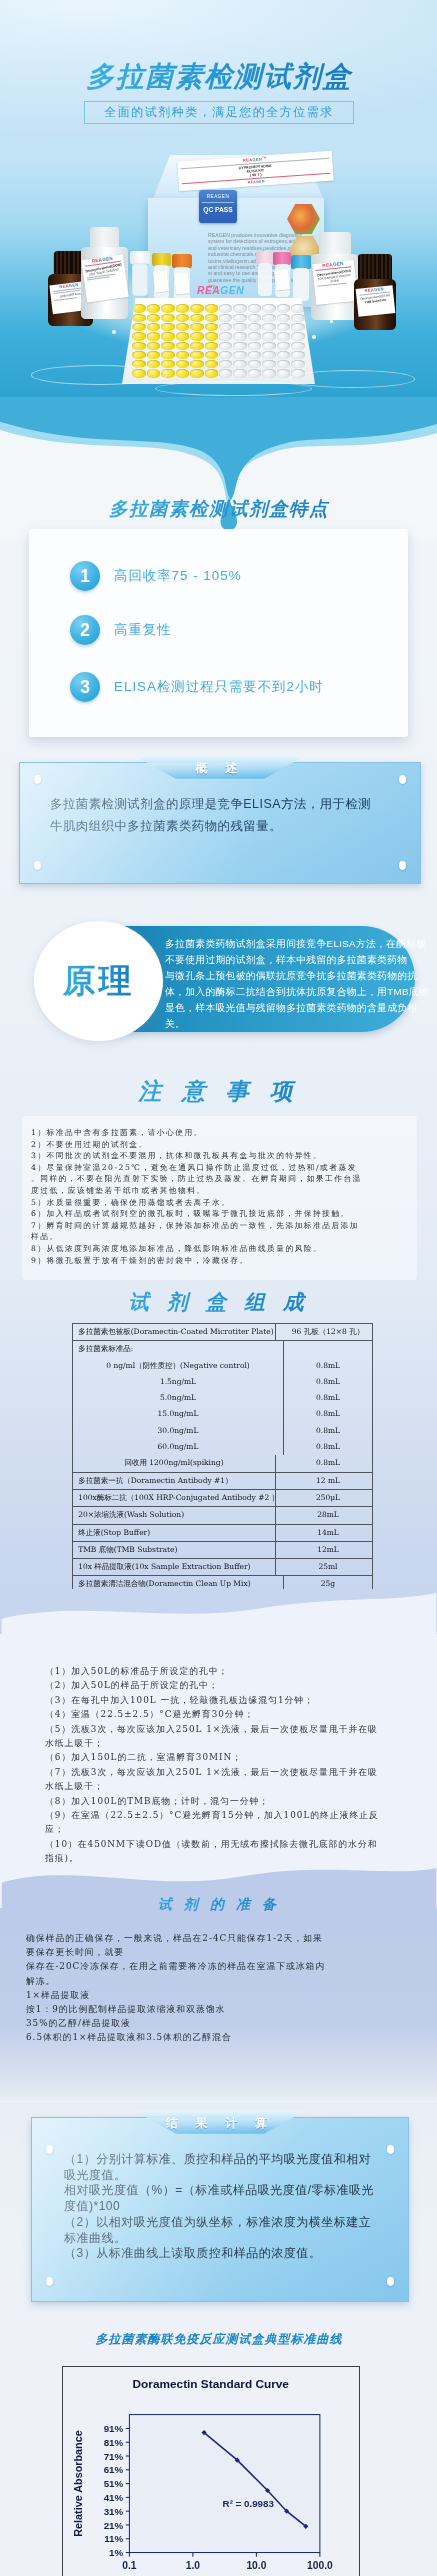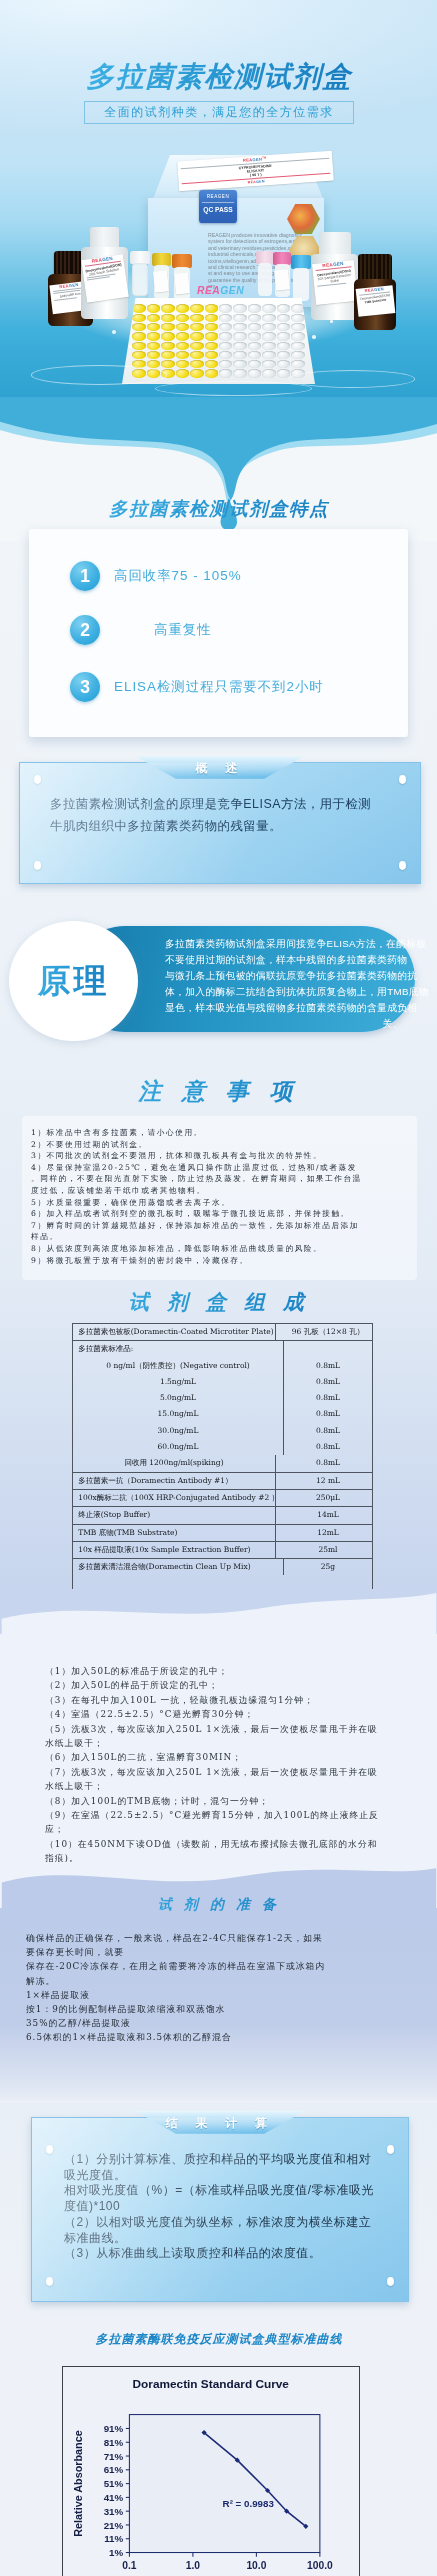--- a/index.html
+++ b/index.html
@@ -59,24 +59,24 @@
         background:linear-gradient(180deg,#e7f6fe 0%,#a8d9f4 55%,#5fb8e8 100%);
         clip-path:polygon(0 0,100% 0,76% 100%,24% 100%);
         color:#fff;font-size:12px;font-weight:bold;letter-spacing:7.2px;
         text-align:center;line-height:24px;text-shadow:0 0.5px 1px rgba(30,110,160,.6);}
   .pdot{position:absolute;width:6.7px;height:8.8px;background:#fff;border-radius:50%;
         box-shadow:0 0.5px 1.5px rgba(60,110,150,.5);}
   .ptext{position:absolute;color:#1c3e60;white-space:nowrap;}
   
   #pill{left:72px;top:926px;width:343px;height:106px;border-radius:57px;
         background:linear-gradient(100deg,#1478a8 0%,#2494c4 40%,#3fadd9 100%);
-        box-shadow:0 3.1px 7.2px rgba(90,130,165,.35);text-align:right;}
+        box-shadow:0 3.1px 7.2px rgba(90,130,165,.35);}
   #pill-lines{position:absolute;left:93px;top:9.8px;right:12.4px;color:#fff;font-size:9.8px;}
   #pill-lines div{line-height:16px;letter-spacing:0.3px;white-space:nowrap;}
-  #pcircle{left:9px;top:921px;width:129px;height:120px;border-radius:50%;background:#fff;
+  #pcircle{left:34px;top:921px;width:129px;height:120px;border-radius:50%;background:#fff;
            box-shadow:0 2.1px 8.2px rgba(120,150,180,.25);}
   #pbadge{width:100%;text-align:center;line-height:120px;font-size:33px;letter-spacing:3.1px;}
   
   #notes-head{top:1076px;font-size:23px;letter-spacing:7.2px;}
   #notes-panel{left:21.6px;top:1116px;width:395px;height:164px;background:rgba(252,254,255,.55);border-radius:4.1px;}
   #notes-lines{left:31px;top:1127px;font-family:"DejaVu Serif",serif;font-size:7.7px;color:#252e38;}
   #notes-lines div{line-height:11.6px;letter-spacing:1.5px;white-space:nowrap;}
   
   #comp-head{top:1288px;font-size:20.6px;letter-spacing:6.2px;}
   #comp-table{left:72px;top:1323px;width:299px;height:277px;border:0.5px solid #4e555e;
@@ -350,21 +350,21 @@
     </svg>
   </div>
 
   <div id="sec3" class="abs"></div>
 
   <div id="feat-head" class="abs ctr gtx">多拉菌素检测试剂盒特点</div>
   <div id="feat-card" class="abs">
     <div class="fcir" style="top:32px;">1</div>
     <div class="ftxt" style="top:32px;">高回收率75 - 105%</div>
     <div class="fcir" style="top:86px;">2</div>
-    <div class="ftxt" style="top:86px;margin-left:40px;">高重复性</div>
+    <div class="ftxt" style="top:86px;">高重复性</div>
     <div class="fcir" style="top:143px;">3</div>
     <div class="ftxt" style="top:143px;">ELISA检测过程只需要不到2小时</div>
   </div>
 
   <div class="panel" style="left:19px;top:762px;width:400px;height:120px;">
     <div class="ptab">概 述</div>
     <div class="pdot" style="left:14.4px;top:12.4px;"></div>
     <div class="pdot" style="right:14.4px;top:12.4px;"></div>
     <div class="pdot" style="left:14.4px;bottom:13.4px;"></div>
     <div class="pdot" style="right:14.4px;bottom:13.4px;"></div>
@@ -443,20 +443,24 @@
         <div class="tl center">回收用 1200ng/ml(spiking)</div>
         <div class="tr">0.8mL</div>
       </div>
       <div class="trow bdr">
         <div class="tl">多拉菌素一抗（Doramectin Antibody #1）</div>
         <div class="tr">12 mL</div>
       </div>
       <div class="trow bdr">
         <div class="tl">100x酶标二抗（100X HRP-Conjugated Antibody #2 ）</div>
         <div class="tr">250μL</div>
+      </div>
+      <div class="trow bdr">
+        <div class="tl">20×浓缩洗液(Wash Solution)</div>
+        <div class="tr">28mL</div>
       </div>
       <div class="trow bdr">
         <div class="tl">终止液(Stop Buffer)</div>
         <div class="tr">14mL</div>
       </div>
       <div class="trow bdr">
         <div class="tl">TMB 底物(TMB Substrate)</div>
         <div class="tr">12mL</div>
       </div>
       <div class="trow bdr">

